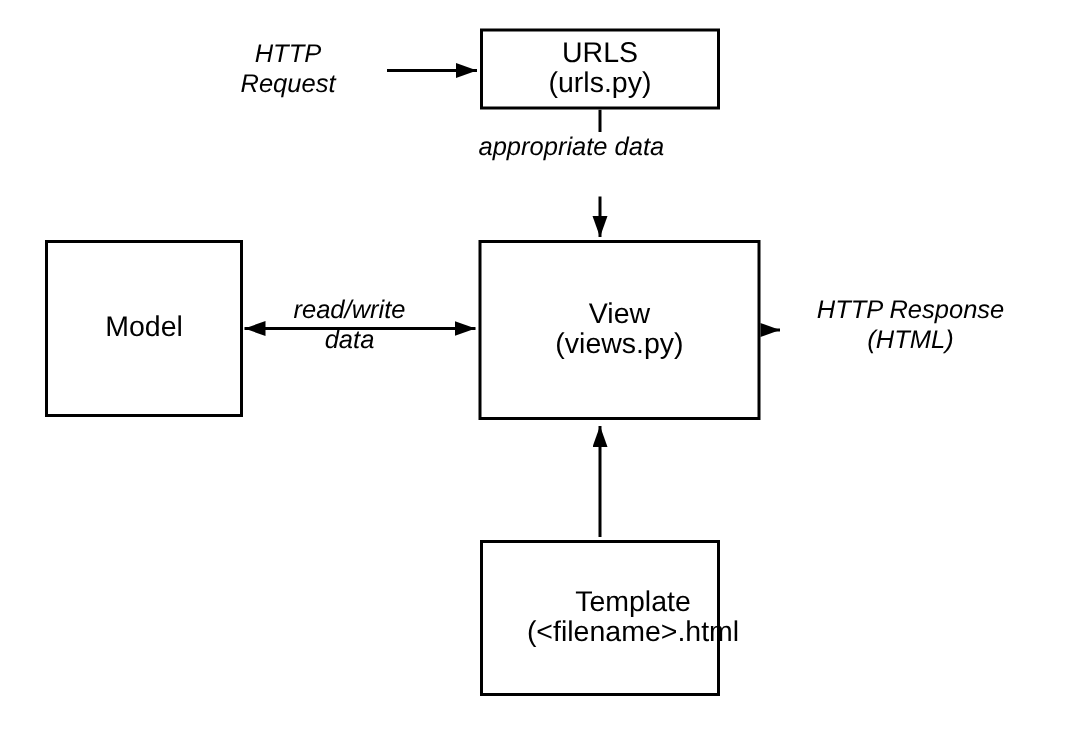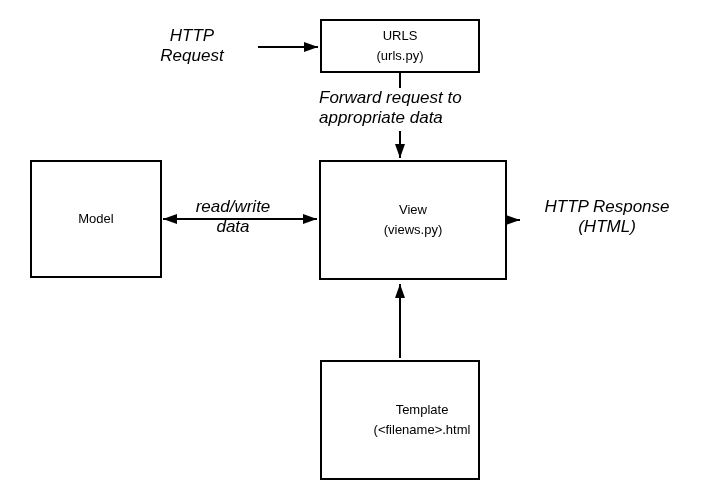--- a/index.html
+++ b/index.html
@@ -30,37 +30,37 @@
   .node {
     position: absolute;
     box-sizing: border-box;
     background: #ffffff;
     border: 2px solid #000000;
     display: flex;
     flex-direction: column;
     align-items: center;
     justify-content: center;
     text-align: center;
-    font-size: 13px;
+    font-size: 19px;
     line-height: 20px;
   }
   .label {
     position: absolute;
     font-size: 17px;
     line-height: 20px;
     white-space: nowrap;
     font-style: italic;
   }
   .label span { display: block; }
 
   
   .node-urls     { left: 320px; top: 19px;  width: 160px; height: 54px;  }
   .node-model    { left: 30px;  top: 160px; width: 132px; height: 118px; gap: 44px; }
   .node-view     { left: 319px; top: 160px; width: 188px; height: 120px; }
-  .node-template { left: 320px; top: 360px; width: 160px; height: 120px; padding-left: 44px; }
+  .node-template { left: 320px; top: 360px; width: 160px; height: 104px; padding-left: 44px; }
 
   
   .label-http-request  { left: 137px; top: 26px;  width: 110px; text-align: center; }
   .label-forward       { left: 319px; top: 88px;  width: 175px; text-align: left;   }
   .label-read-write    { left: 173px; top: 197px; width: 120px; text-align: center; }
   .label-http-response { left: 532px; top: 197px; width: 150px; text-align: center; }
 </style>
 </head>
 <body>
 
@@ -104,21 +104,20 @@
     <span>Template</span>
     <span>(&lt;filename&gt;.html</span>
   </div>
 
   <div class="label label-http-request">
     <span>HTTP</span>
     <span>Request</span>
   </div>
 
   <div class="label label-forward">
-    <span>Forward request to</span>
     <span>appropriate data</span>
   </div>
 
   <div class="label label-read-write">
     <span>read/write</span>
     <span>data</span>
   </div>
 
   <div class="label label-http-response">
     <span>HTTP Response</span>

